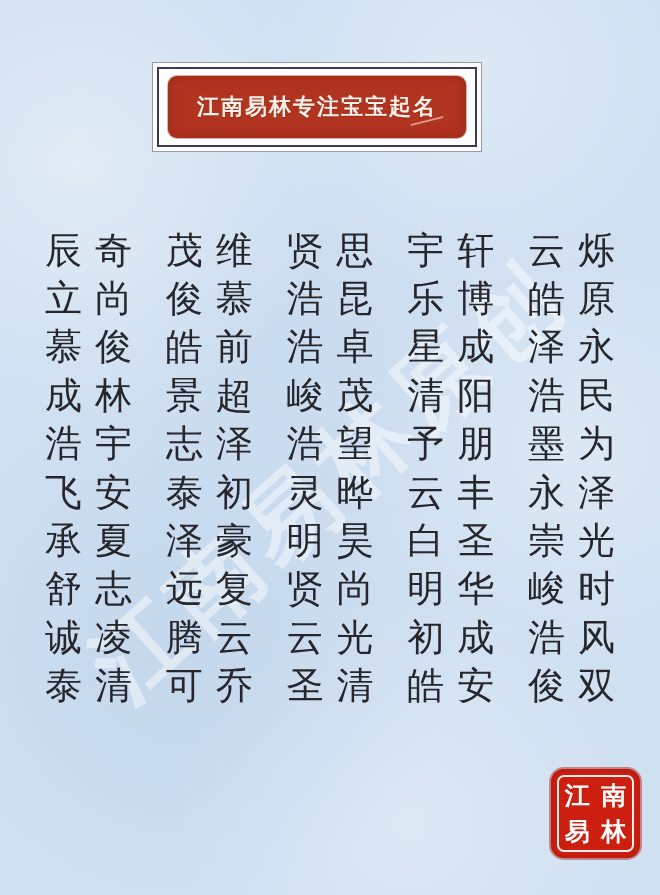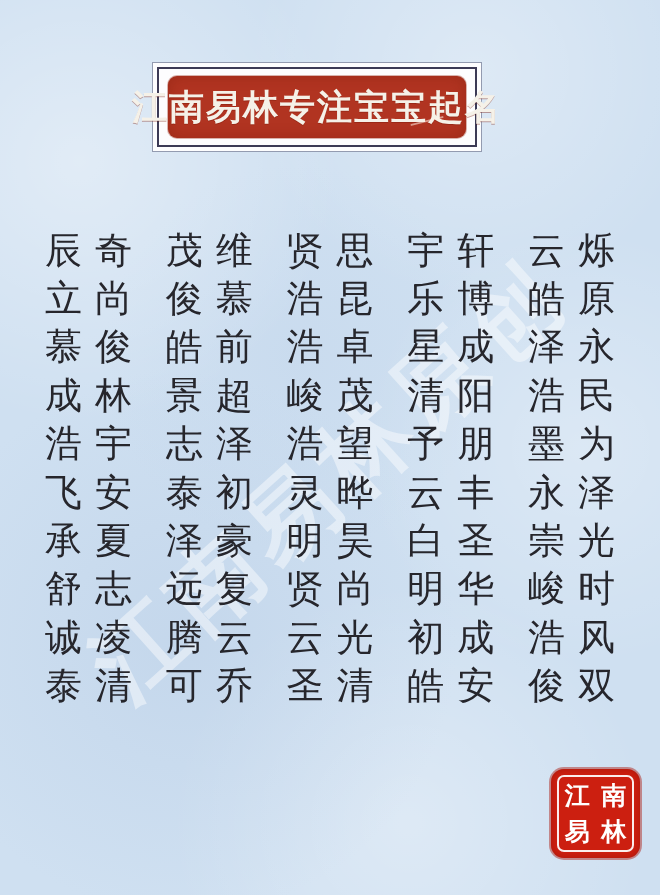--- a/index.html
+++ b/index.html
@@ -63,21 +63,21 @@
   .banner-plaque{
     width:100%;height:100%;
     background:var(--banner-red);
     border-radius:9px;
     display:flex;align-items:center;justify-content:center;
     box-shadow:0 0 0 1px rgba(150,40,22,.35), inset 0 0 14px rgba(120,25,10,.35);
     position:relative;
   }
   .banner-title{
     color:var(--banner-text);
-    font-size:35px;
+    font-size:22px;
     font-weight:bold;
     letter-spacing:2px;
     white-space:nowrap;
     text-shadow:0 1px 0 rgba(120,25,10,.4);
   }
   .banner-flourish{
     position:absolute;
     right:22px;bottom:16px;
     width:34px;height:2px;
     background:rgba(255,240,230,.55);

